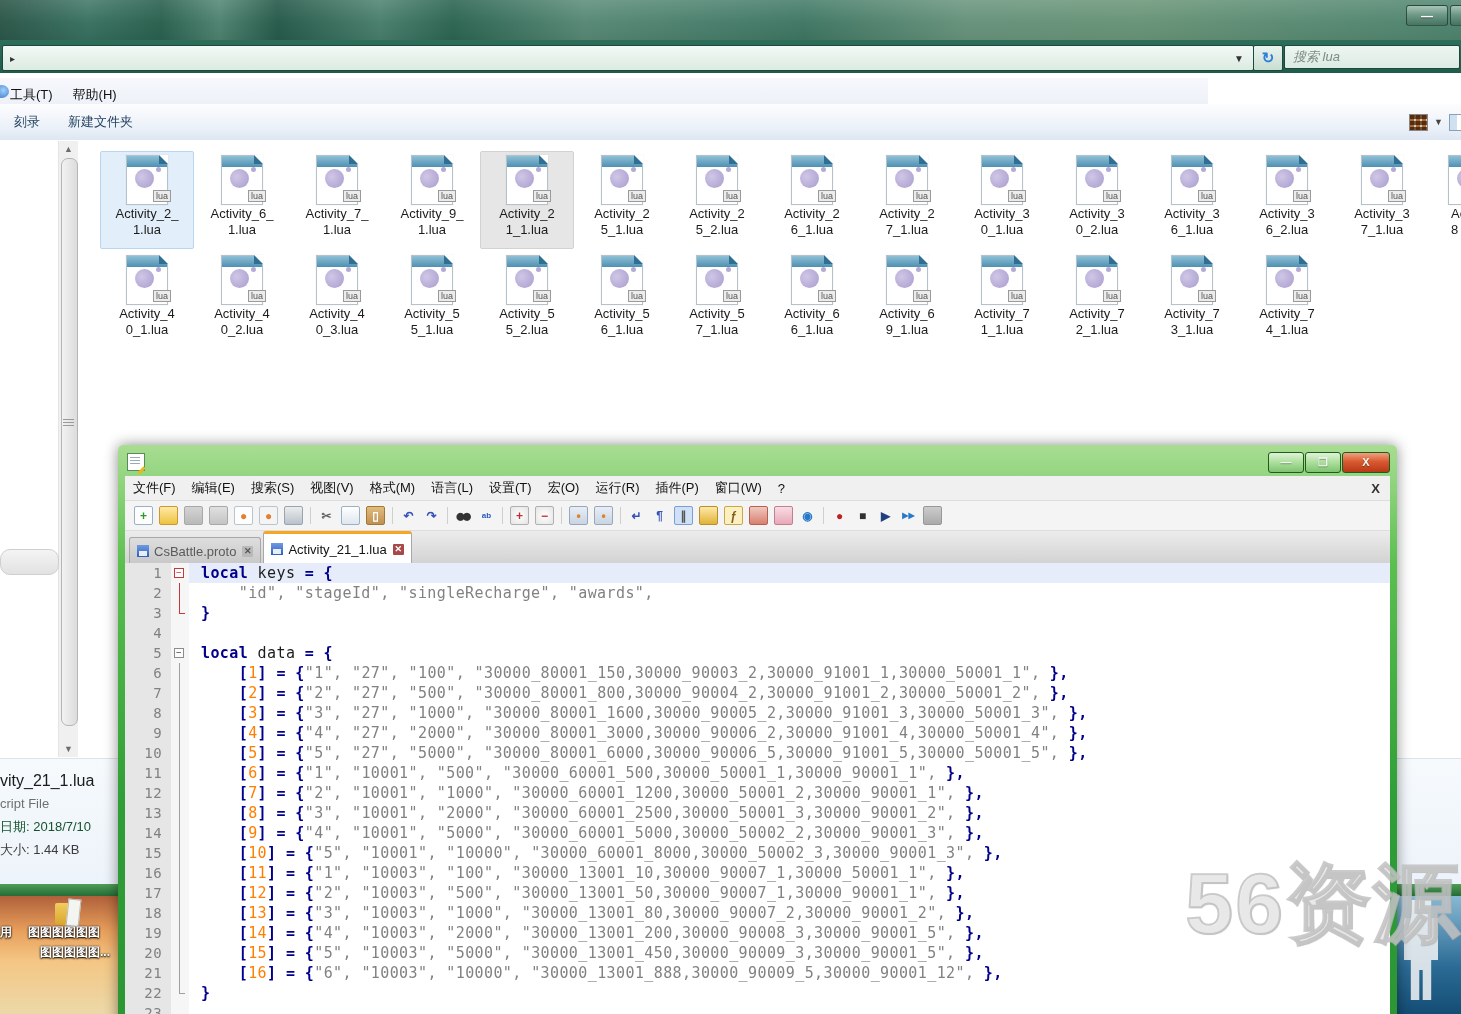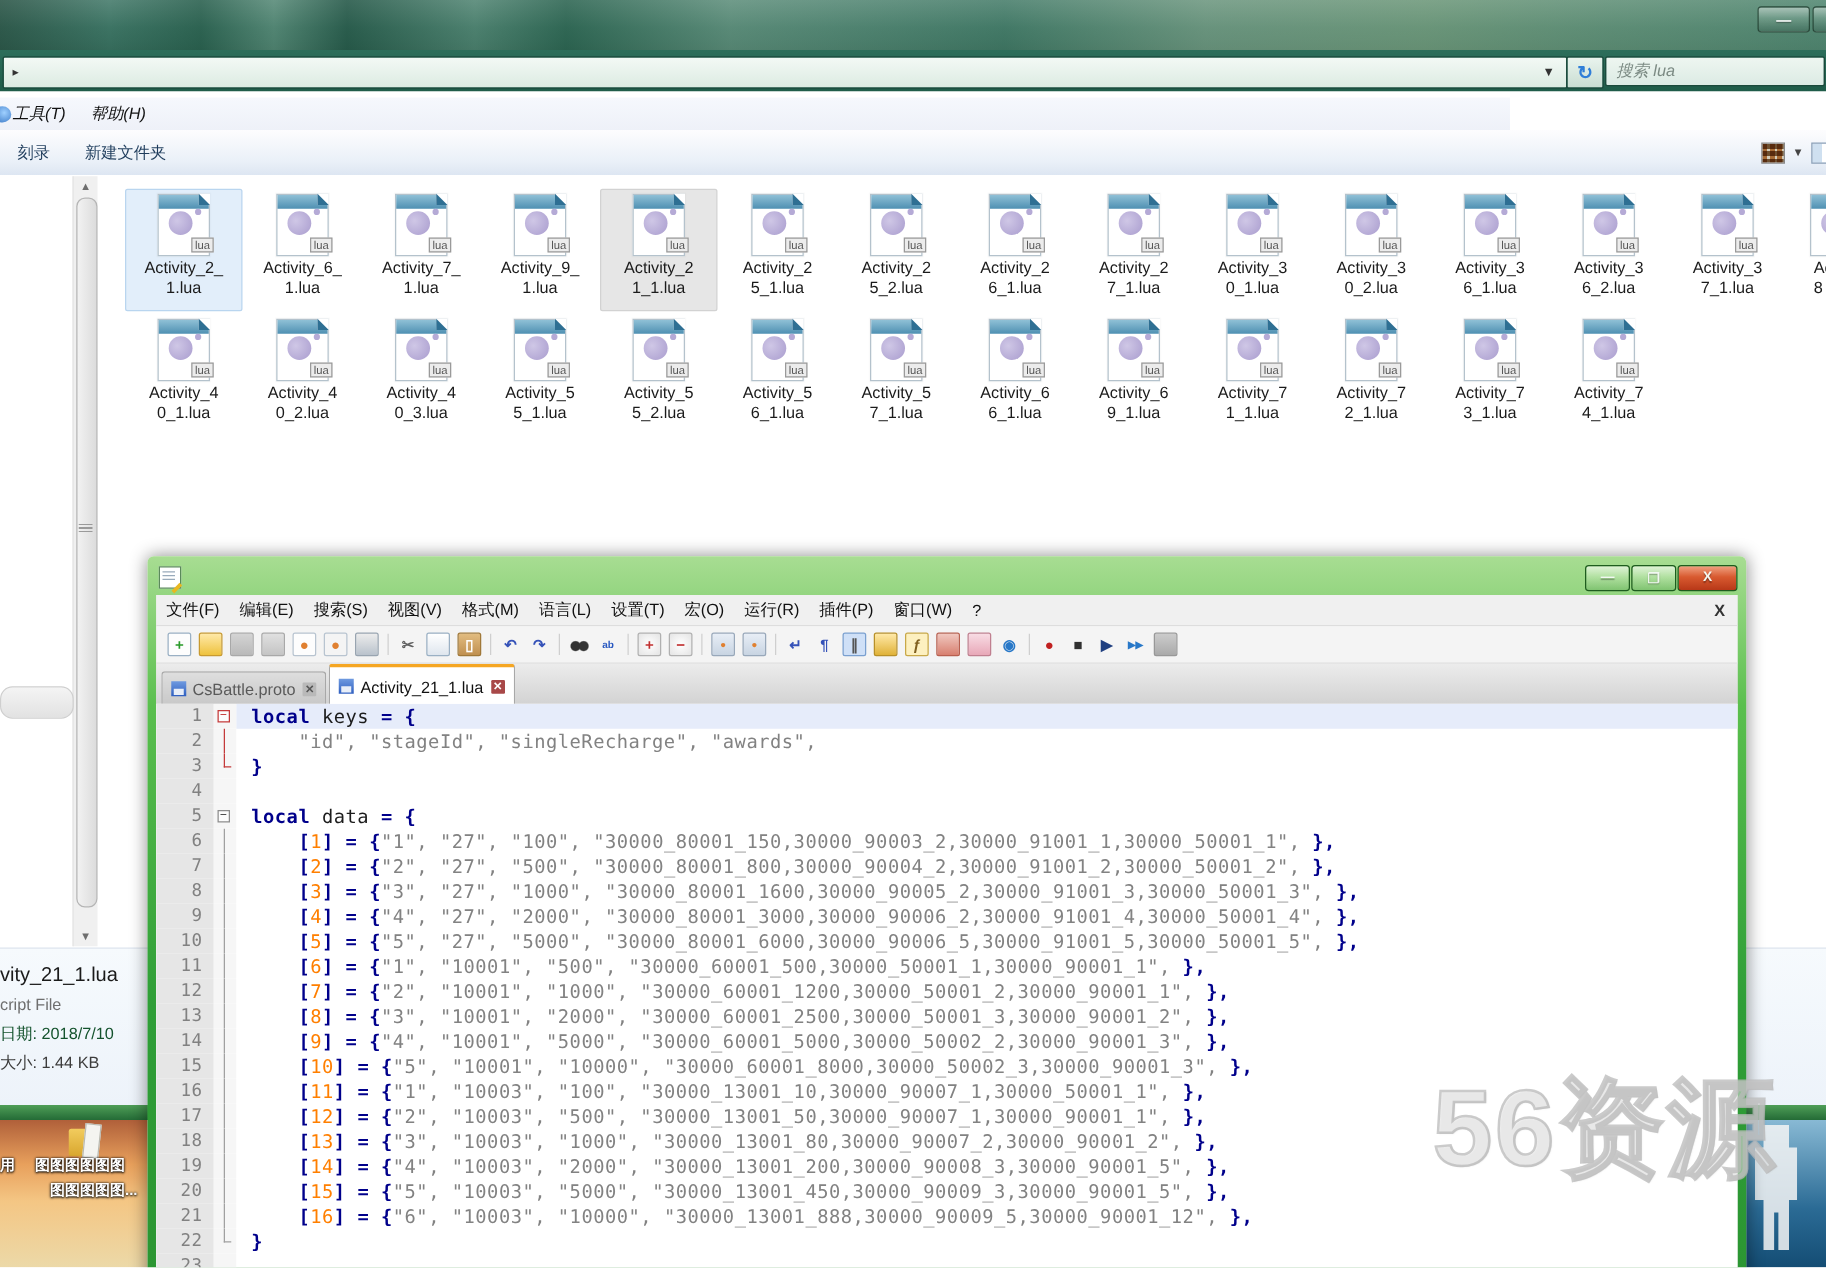--- a/index.html
+++ b/index.html
@@ -19,21 +19,21 @@
   #refresh-btn{left:1253px;top:45px;width:28px;height:24px;background:linear-gradient(#e9f4ee,#c9ddD2);
     border:1px solid #1b4a3c;border-radius:2px;color:#2f7ed8;font-size:15px;font-weight:bold;
     display:flex;align-items:center;justify-content:center;}
   #search-box{left:1284px;top:45px;width:176px;height:24px;background:linear-gradient(#eef6f1,#dcebe4);
     border:1px solid #1b4a3c;border-radius:2px;font-size:13px;font-style:italic;color:#7b8a83;
     display:flex;align-items:center;padding-left:8px;box-sizing:border-box;text-align:center;}
   .win-btn{top:5px;height:19px;background:linear-gradient(rgba(255,255,255,.45),rgba(255,255,255,.12) 45%,rgba(0,0,0,.12));
     border:1px solid rgba(30,60,45,.8);border-radius:3px;color:#fff;display:flex;align-items:center;justify-content:center;
     font-size:12px;font-weight:bold;text-shadow:0 1px 1px rgba(0,0,0,.4);}
   #exp-menubar{left:0;top:78px;width:1208px;height:26px;background:linear-gradient(#f6f8fd,#eef1f8);
-    border-bottom:1px solid #e2e6ee;display:flex;align-items:center;font-size:13px;color:#111;font-style:italic;}
+    border-bottom:1px solid #e2e6ee;display:flex;align-items:flex-end;font-size:13px;color:#111;}
   #exp-menubar .mi{padding:0 10px;}
   #menu-frag-icon{left:-5px;top:85px;width:14px;height:13px;border-radius:50%;
     background:radial-gradient(circle at 60% 40%,#9fd0ff,#2f6fc0);}
   #exp-toolbar{left:0;top:104px;width:1461px;height:36px;background:linear-gradient(#fdfdfe,#eaf0f8 70%,#dde6f2);
     border-bottom:1px solid #d4dce6;display:flex;align-items:center;font-size:13px;color:#1e3c5c;}
   #exp-toolbar .tb{padding:0 14px;}
   .grid-ico{width:17px;height:15px;border:1px solid #888;
     background:
      repeating-linear-gradient(90deg,#b8793f 0 4px,#e8e4da 4px 6px),
      repeating-linear-gradient(#7a5a38 0 4px,#e8e4da 4px 6px);background-blend-mode:multiply;}
@@ -131,21 +131,21 @@
   .fold.red .vline,.fold.red .vend,.fold.red .hend{background:#c43a3a;}
   .fold.red .fbox{border-color:#c43a3a;color:#c43a3a;}
   .ctext{flex:1;padding-left:12px;color:#1c1c1c;}
   .cline.cur .ctext{background:#e6ecfa;}
   .ck,.co{color:#00008B;font-weight:bold;}
   .cn{color:#ff7f00;}
   .cs{color:#828282;}
   
   #wm{left:1146px;top:858px;width:315px;height:150px;z-index:60;pointer-events:none;}
   #wm .big{font-size:86px;font-weight:bold;letter-spacing:2px;line-height:1.05;
-    color:rgba(255,255,255,.38);-webkit-text-stroke:2px rgba(185,185,185,.75);text-shadow:1px 1px 1px rgba(150,150,150,.35);}
+    color:rgba(255,255,255,.38);-webkit-text-stroke:2px rgba(185,185,185,.75);text-shadow:1px 1px 1px rgba(150,150,150,.35);text-align:right;}
   #wm .url{font-size:29px;font-weight:bold;margin-top:-8px;letter-spacing:1px;
     color:rgba(255,255,255,.38);-webkit-text-stroke:1.5px rgba(185,185,185,.75);}
 </style>
 </head>
 <body>
 
 <div id="screen">
 
   <div class="abs" id="exp-title"></div>
   <div class="abs win-btn" style="left:1406px;width:40px;">—</div>

